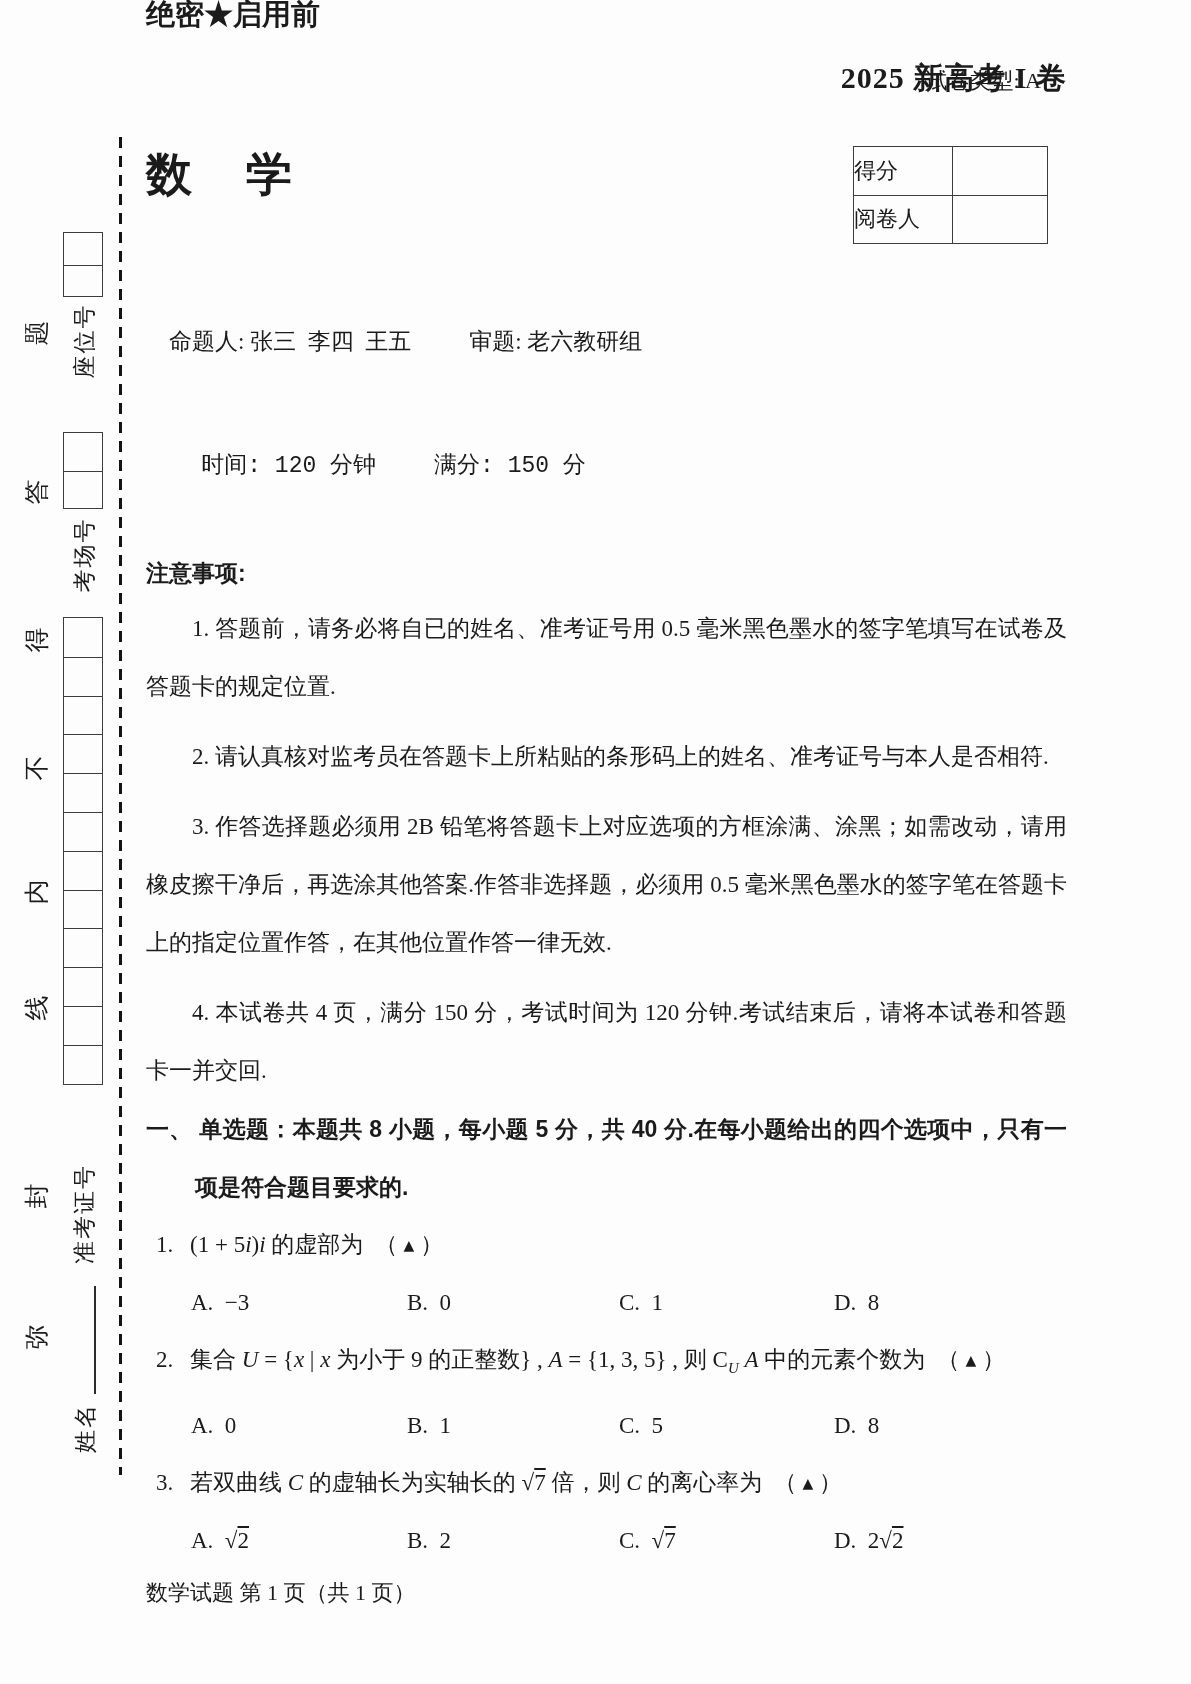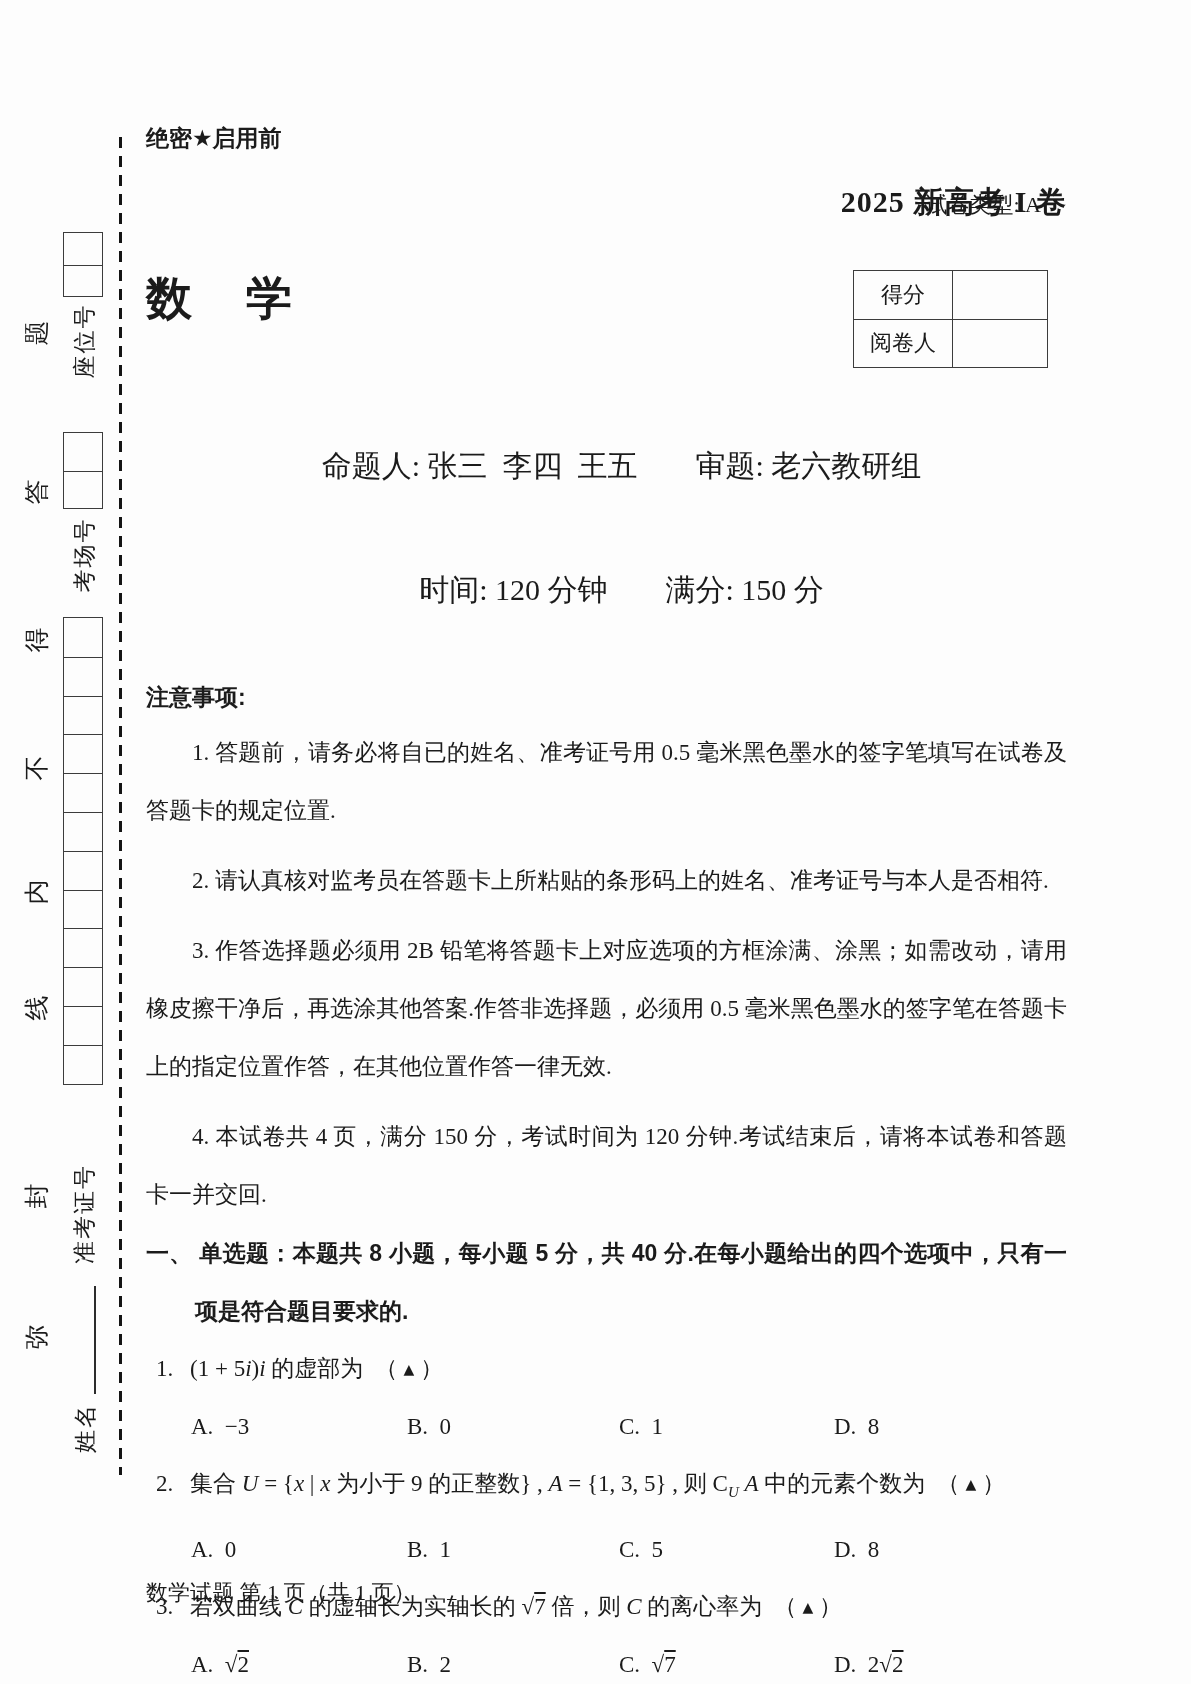--- a/index.html
+++ b/index.html
@@ -28,35 +28,35 @@
   }
   .box-stack .box{border-top:1.5px solid #3c3c3c;box-sizing:border-box;}
   .box-stack .box:first-child{border-top:none;}
   .stack-seat .box{height:31.5px;}
   .stack-room .box{height:37.5px;}
   .stack-adm  .box{height:38.8px;}
   .name-underline{position:absolute;left:94px;top:1286px;width:1.5px;height:108px;background:#2c2c2c;}
   
   .main{position:absolute;left:146px;top:0;width:921px;}
   .hei{font-family:"Liberation Sans","DejaVu Sans",sans-serif;font-weight:bold;}
-  .secrecy{margin-top:124px;line-height:28px;font-size:23px;}
+  .secrecy{line-height:28px;font-size:29px;font-family:Liberation Serif, serif;}
   .title-row{position:relative;margin-top:32px;height:36px;text-align:right;}
   .exam-title{font-size:30px;font-weight:bold;line-height:36px;letter-spacing:1px;}
   .paper-type{position:absolute;right:26px;top:6px;font-size:22px;white-space:pre-wrap;}
   .subject-row{position:relative;margin-top:44px;height:104px;}
   .subject{font-size:46px;font-weight:bold;line-height:70px;letter-spacing:4px;}
   .score-table{
     position:absolute;top:6px;right:19px;width:195px;height:98px;
     border-collapse:collapse;table-layout:fixed;background:#fdfdfd;
   }
-  .score-table td{border:1.5px solid #3c3c3c;font-size:22px;text-align:center;padding:0;}
+  .score-table td{border:1.5px solid #3c3c3c;font-size:22px;padding:0;}
   .score-table .lab{width:98px;}
-  .center-line{text-align:center;font-size:30px;white-space:pre-wrap;}
+  .center-line{font-size:23px;white-space:pre-wrap;}
   .authors-row{margin-top:50px;line-height:32px;}
-  .time-row{margin-top:28px;line-height:32px;}
+  .time-row{margin-top:28px;line-height:32px;font-family:Liberation Mono, monospace;}
   .gap-big{display:inline-block;width:58px;}
   .notice-title{margin-top:44px;line-height:30px;font-size:23px;}
   .notice{margin:12px 0 0 0;font-size:23px;line-height:58px;text-indent:2em;text-align:justify;white-space:pre-wrap;}
   .section-heading{
     margin:0;font-size:23px;line-height:58px;
     padding-left:49px;text-indent:-49px;text-align:justify;white-space:pre-wrap;
   }
   .q{font-size:23px;line-height:57px;margin-left:10px;padding-left:34px;text-indent:-34px;white-space:pre-wrap;}
   .q .qnum{display:inline-block;width:34px;text-indent:0;}
   .opts{display:grid;grid-template-columns:216px 212px 215px auto;margin-left:45px;font-size:23px;line-height:57px;}

